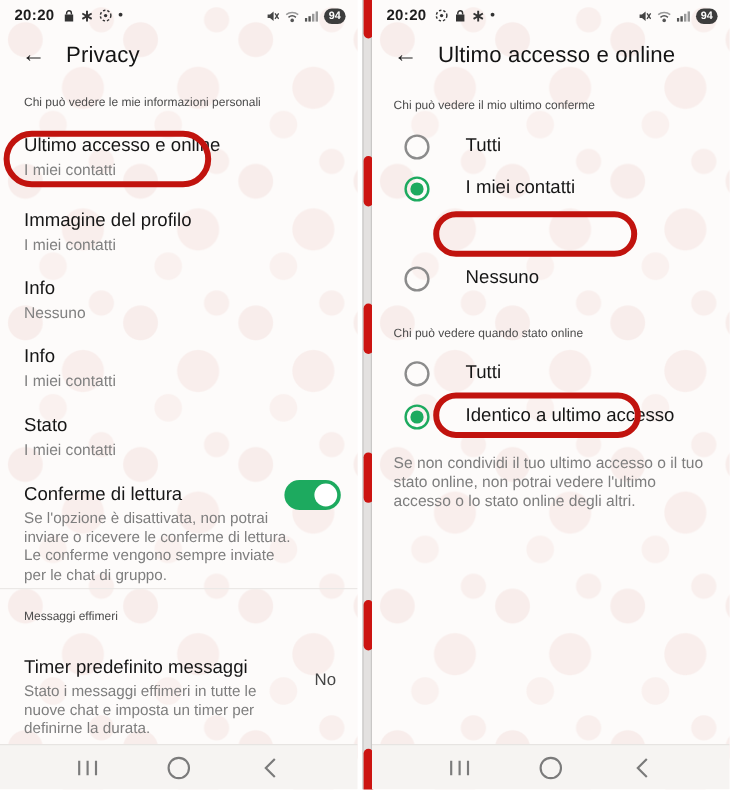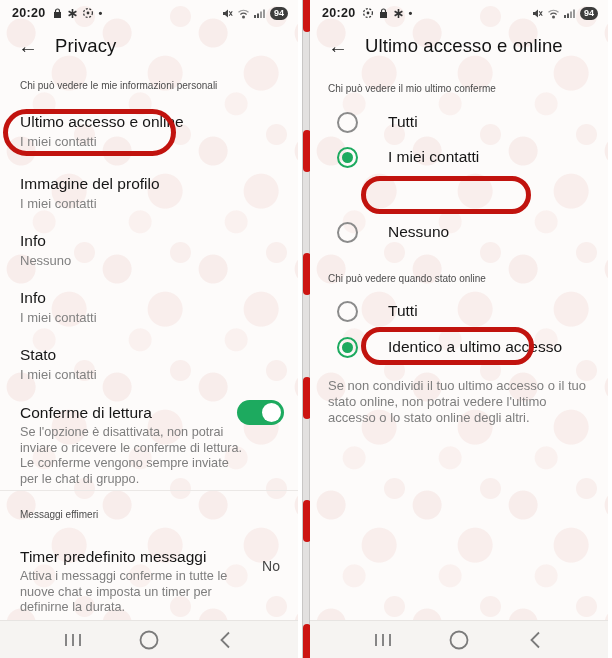--- a/index.html
+++ b/index.html
@@ -194,21 +194,21 @@
     <div class="toggle">
       <div class="knob"></div>
     </div>
 
     <div class="hline" style="top:490px;"></div>
 
     <div class="seclabel" style="top:509px;">Messaggi effimeri</div>
 
     <div class="pitem" style="top:547px; width:230px;">
       <div class="t">Timer predefinito messaggi</div>
-      <div class="desc" style="width:218px;">Attiva i messaggi conferme in tutte le nuove chat e imposta un timer per definirne la durata.</div>
+      <div class="desc" style="width:218px;">Stato i messaggi effimeri in tutte le nuove chat e imposta un timer per definirne la durata.</div>
     </div>
     <div class="novalue">No</div>
 
     <div class="ann ann1"></div>
 
     <div class="navbar">
       <span class="navbtn">
         <svg width="18" height="14" viewBox="0 0 18 14">
             <path d="M2 1v12M9 1v12M16 1v12" stroke="#7b7b7b" stroke-width="1.8"></path>
           </svg>

